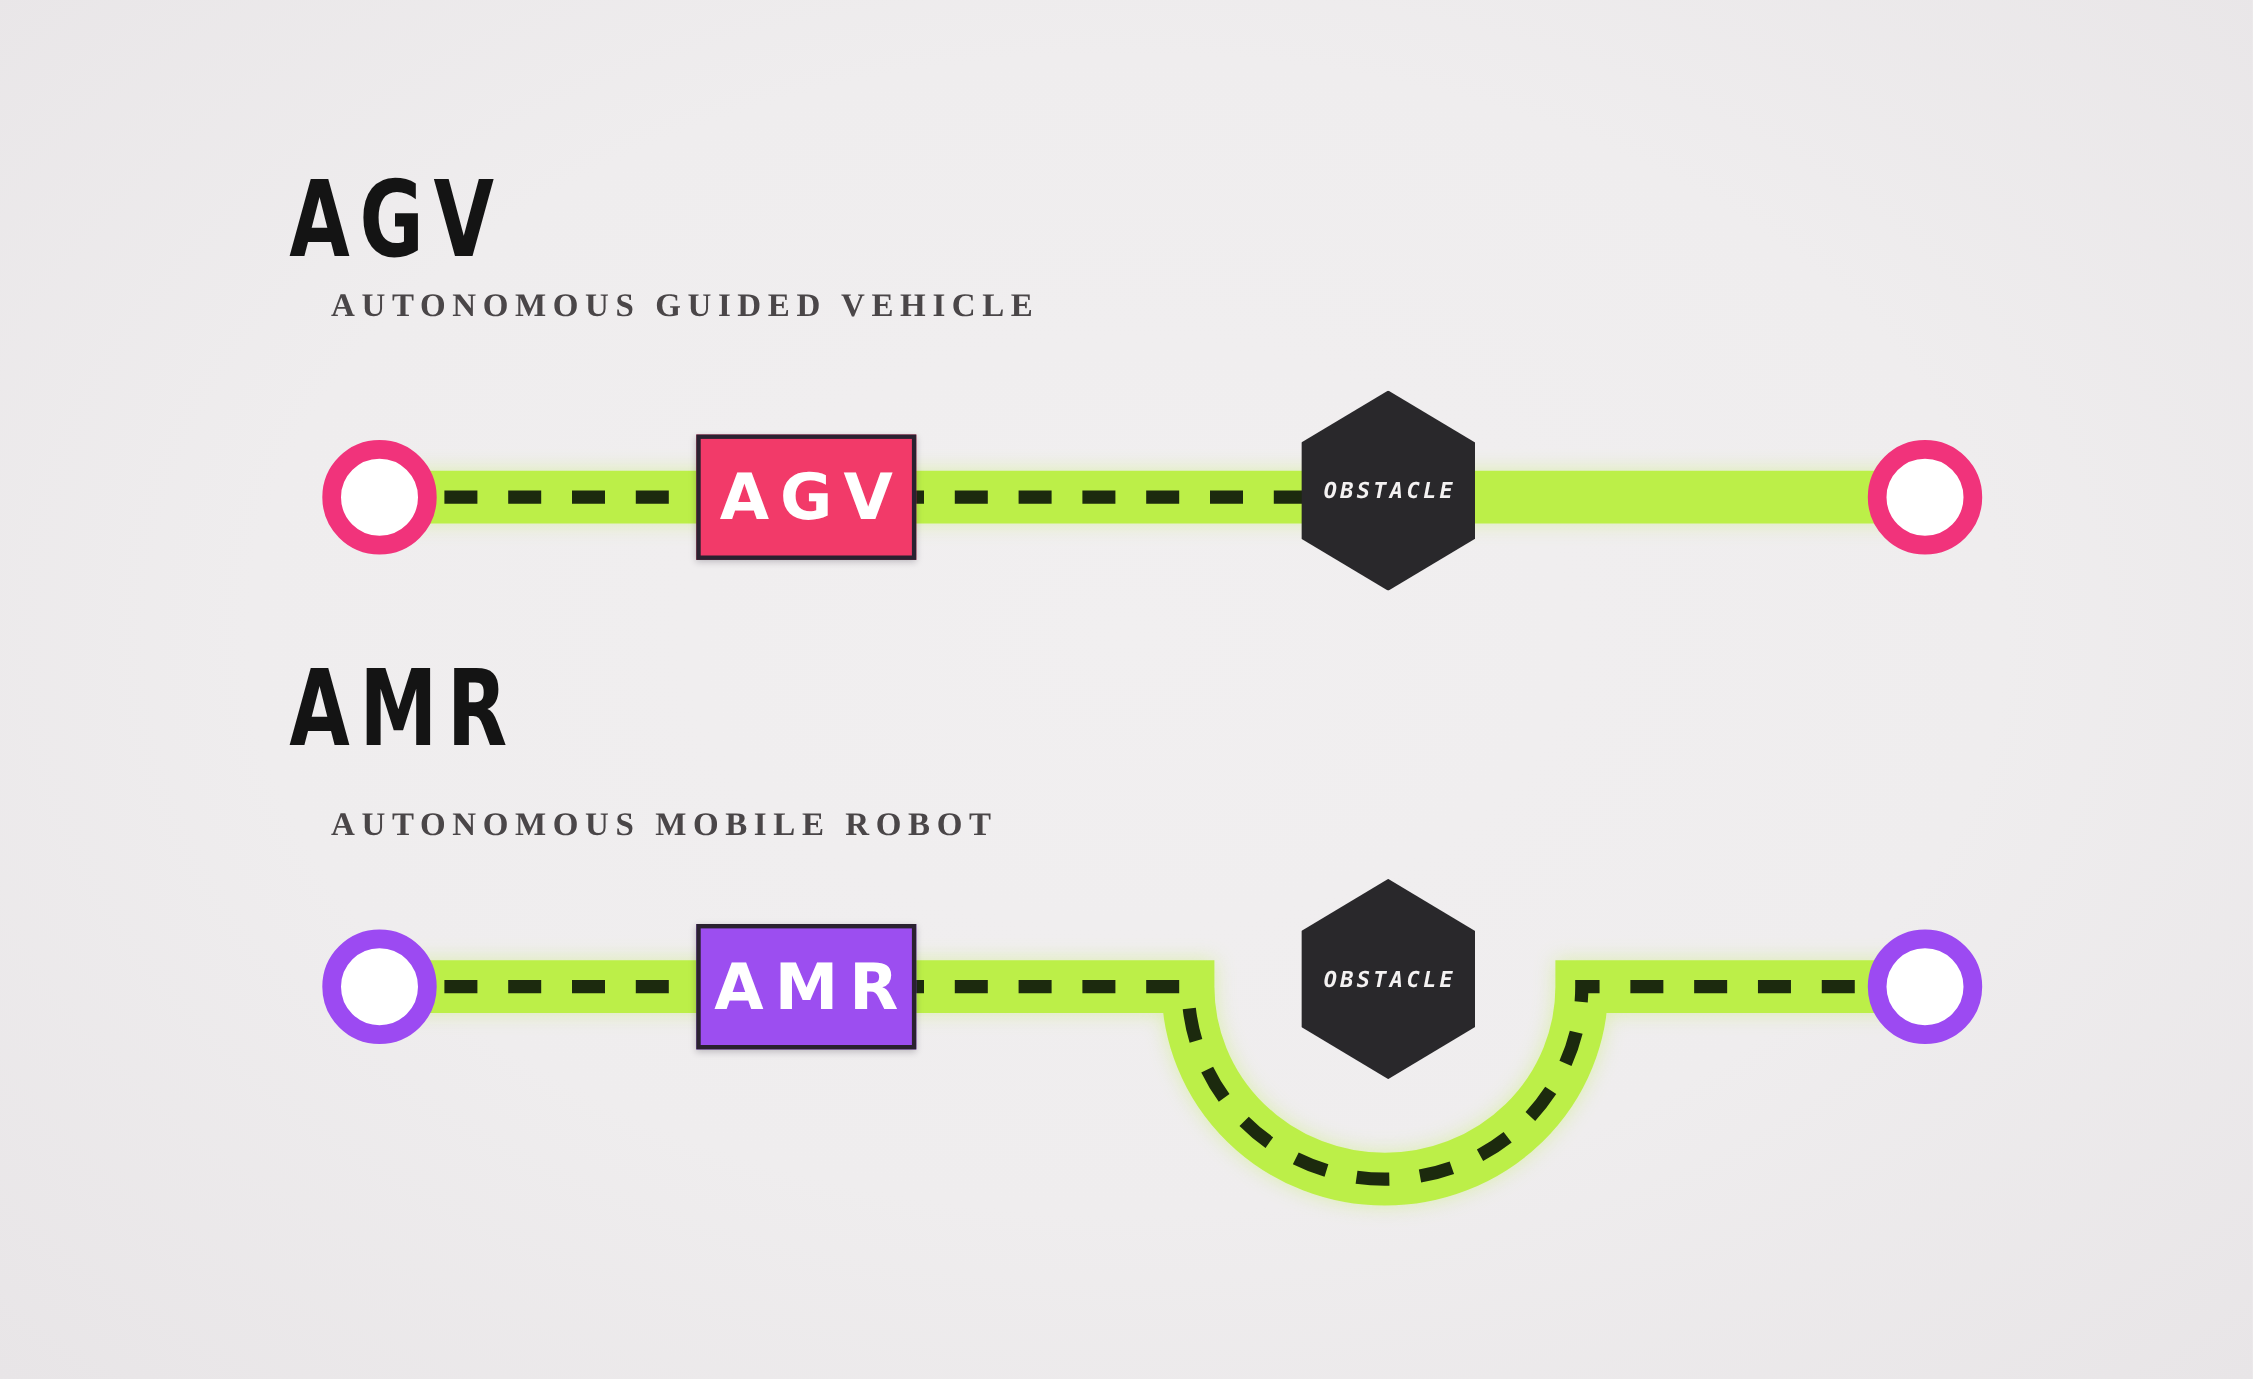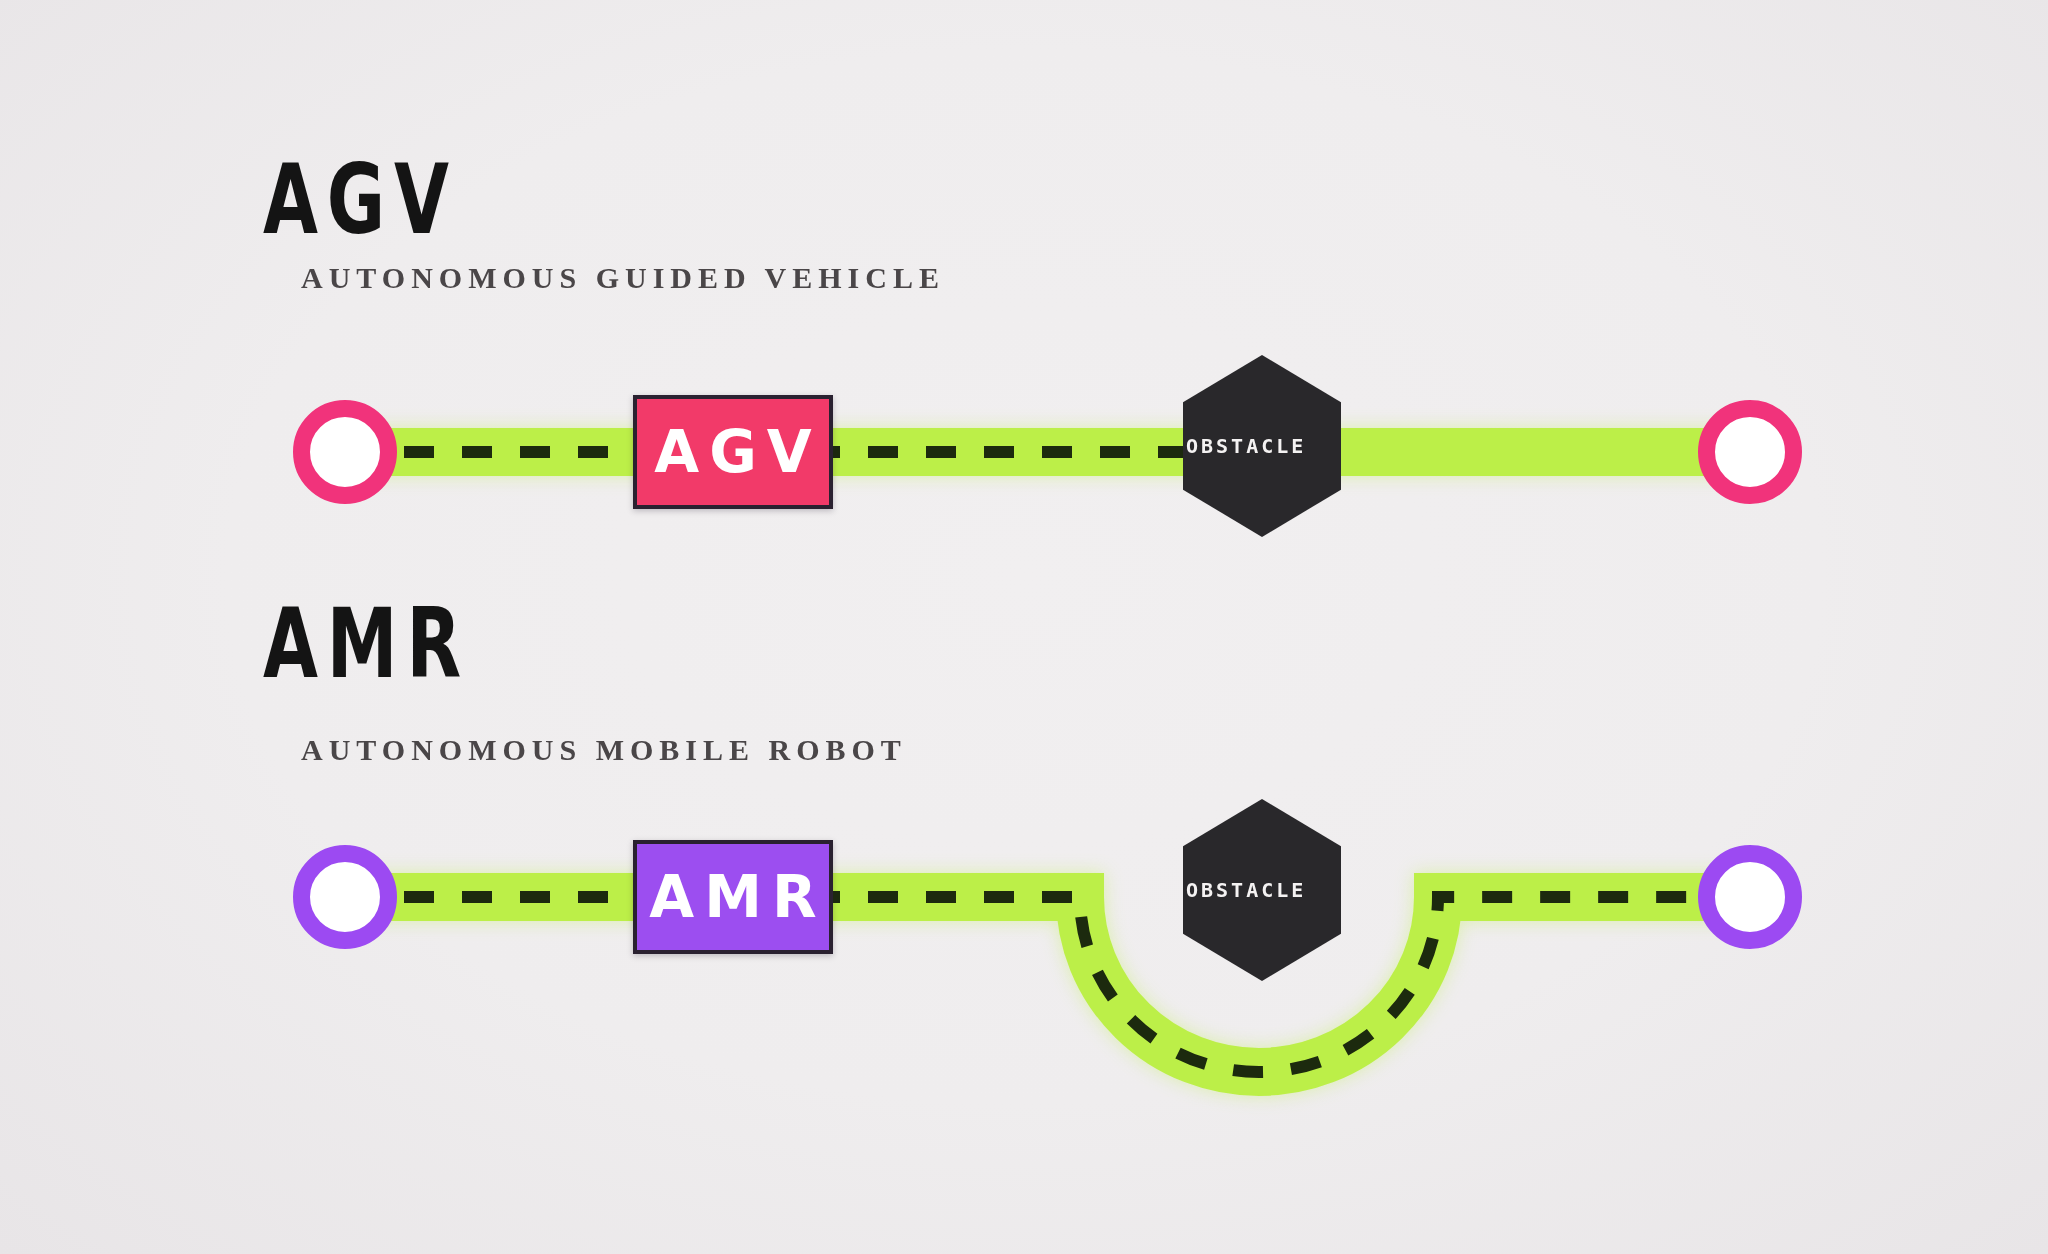--- a/index.html
+++ b/index.html
@@ -28,21 +28,21 @@
   
   svg.routes{position:absolute;left:0;top:0;}
   .band{fill:none;stroke:var(--path-green);stroke-width:48;stroke-linejoin:miter;
         filter:drop-shadow(0 0 9px rgba(191,240,74,0.40));}
   .dash{fill:none;stroke:var(--dash-dark);stroke-width:12;stroke-dasharray:30 28;stroke-linejoin:miter;}
   
   .hexagon{
     position:absolute;width:158px;height:182px;
     clip-path:polygon(50% 0%,100% 26%,100% 74%,50% 100%,0% 74%,0% 26%);
     background:var(--obstacle-fill);
-    display:flex;align-items:center;
+    display:flex;align-items:center;justify-content:center;font-style:italic;
   }
   #obstacle-agv{left:1183px;top:355px;}
   #obstacle-amr{left:1183px;top:799px;}
   .hex-label{
     font-family:"DejaVu Sans Mono", monospace;font-weight:bold;font-size:20px;
     letter-spacing:3px;padding-left:3px;color:var(--obstacle-text);white-space:nowrap;
   }
   
   .vehicle-box{
     position:absolute;width:192px;height:106px;border:4px solid var(--box-border);

